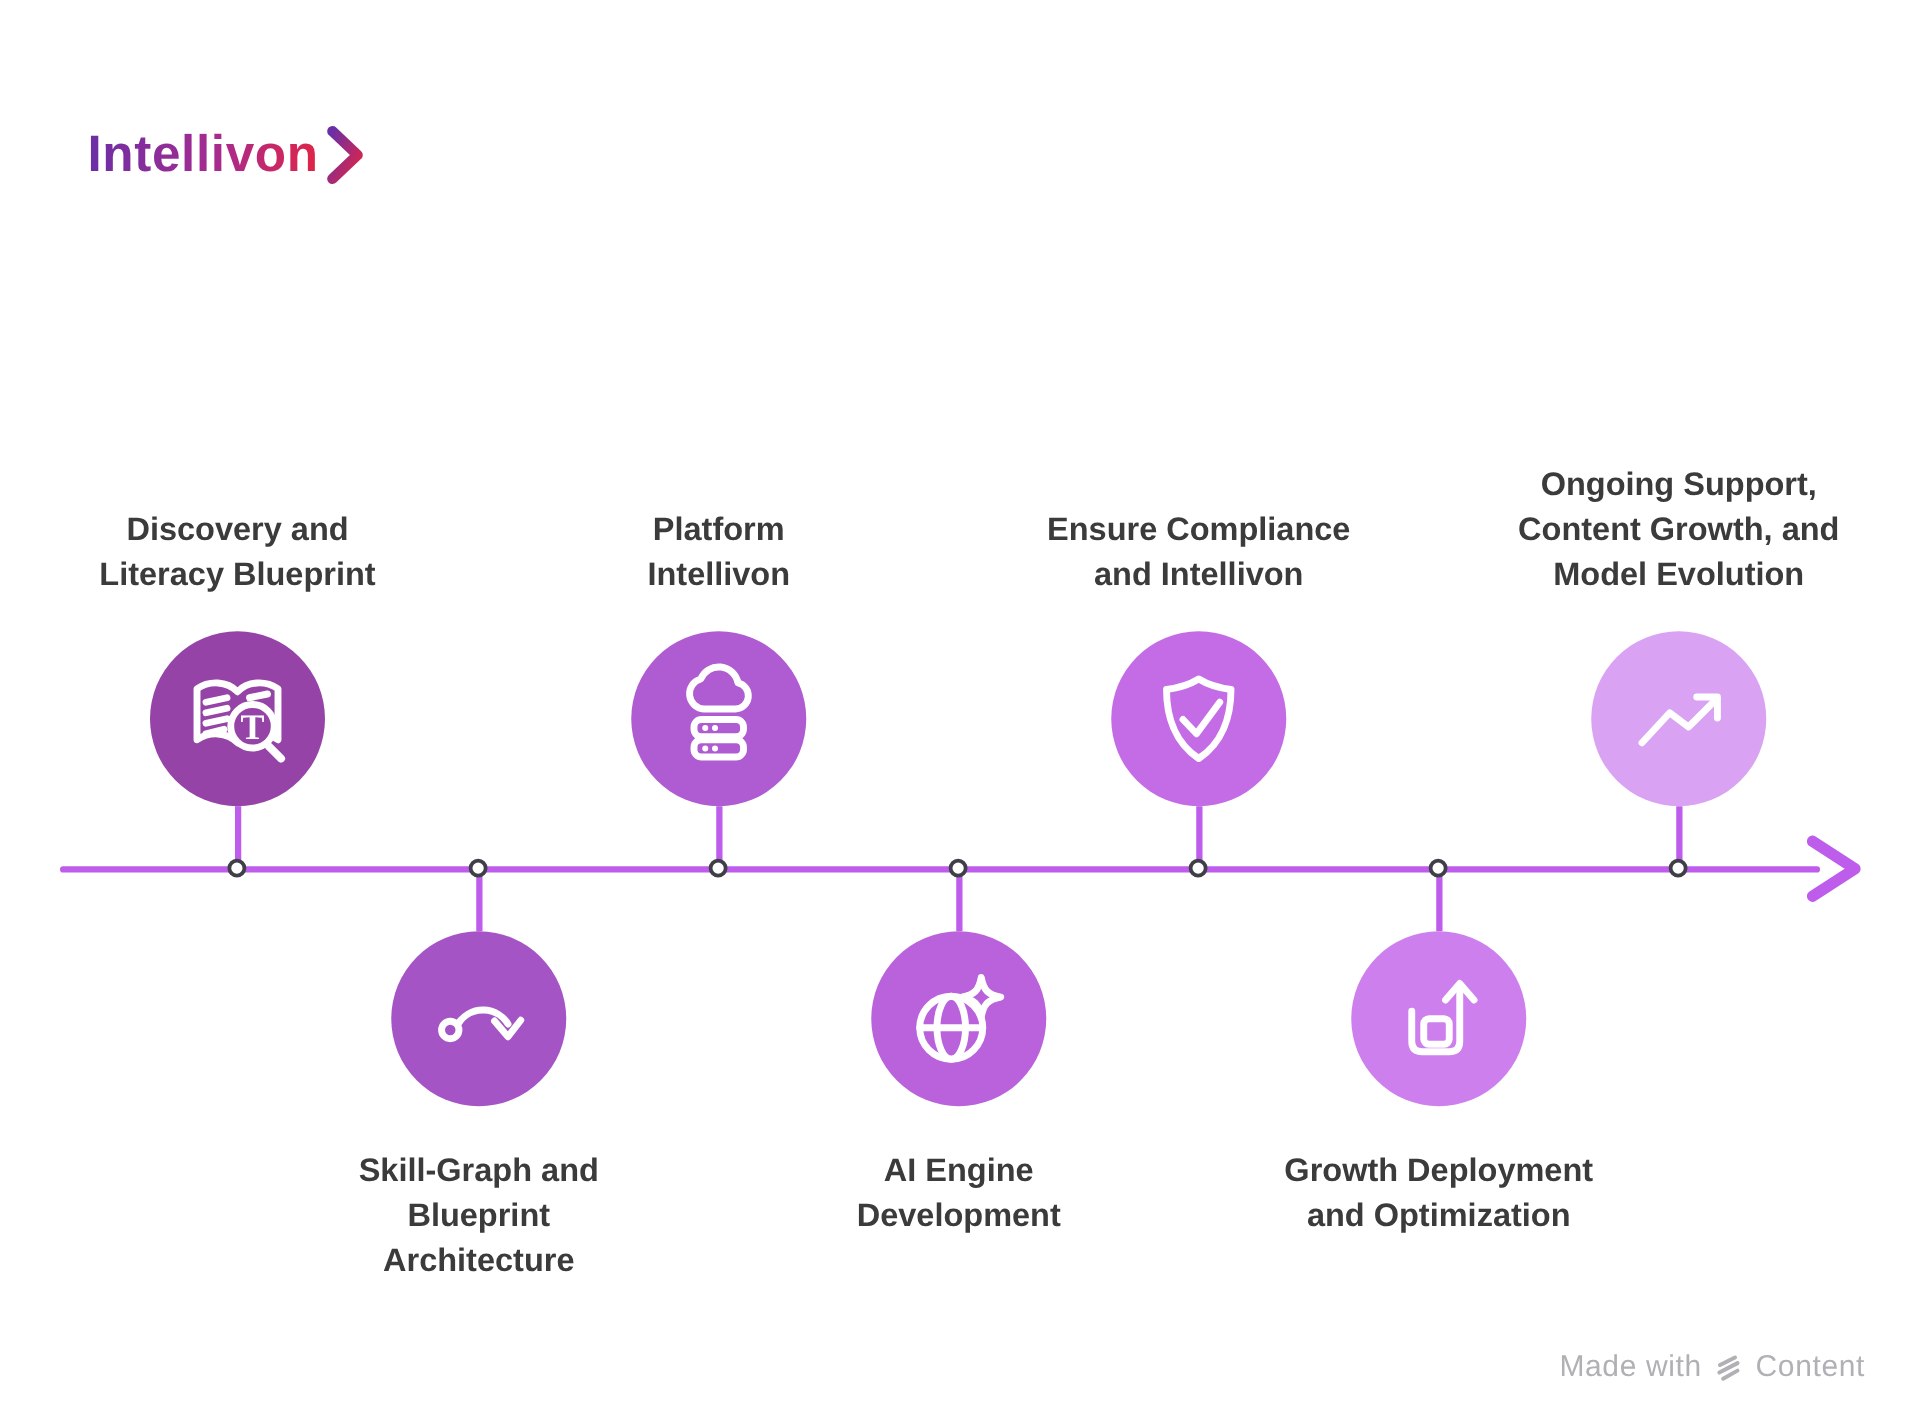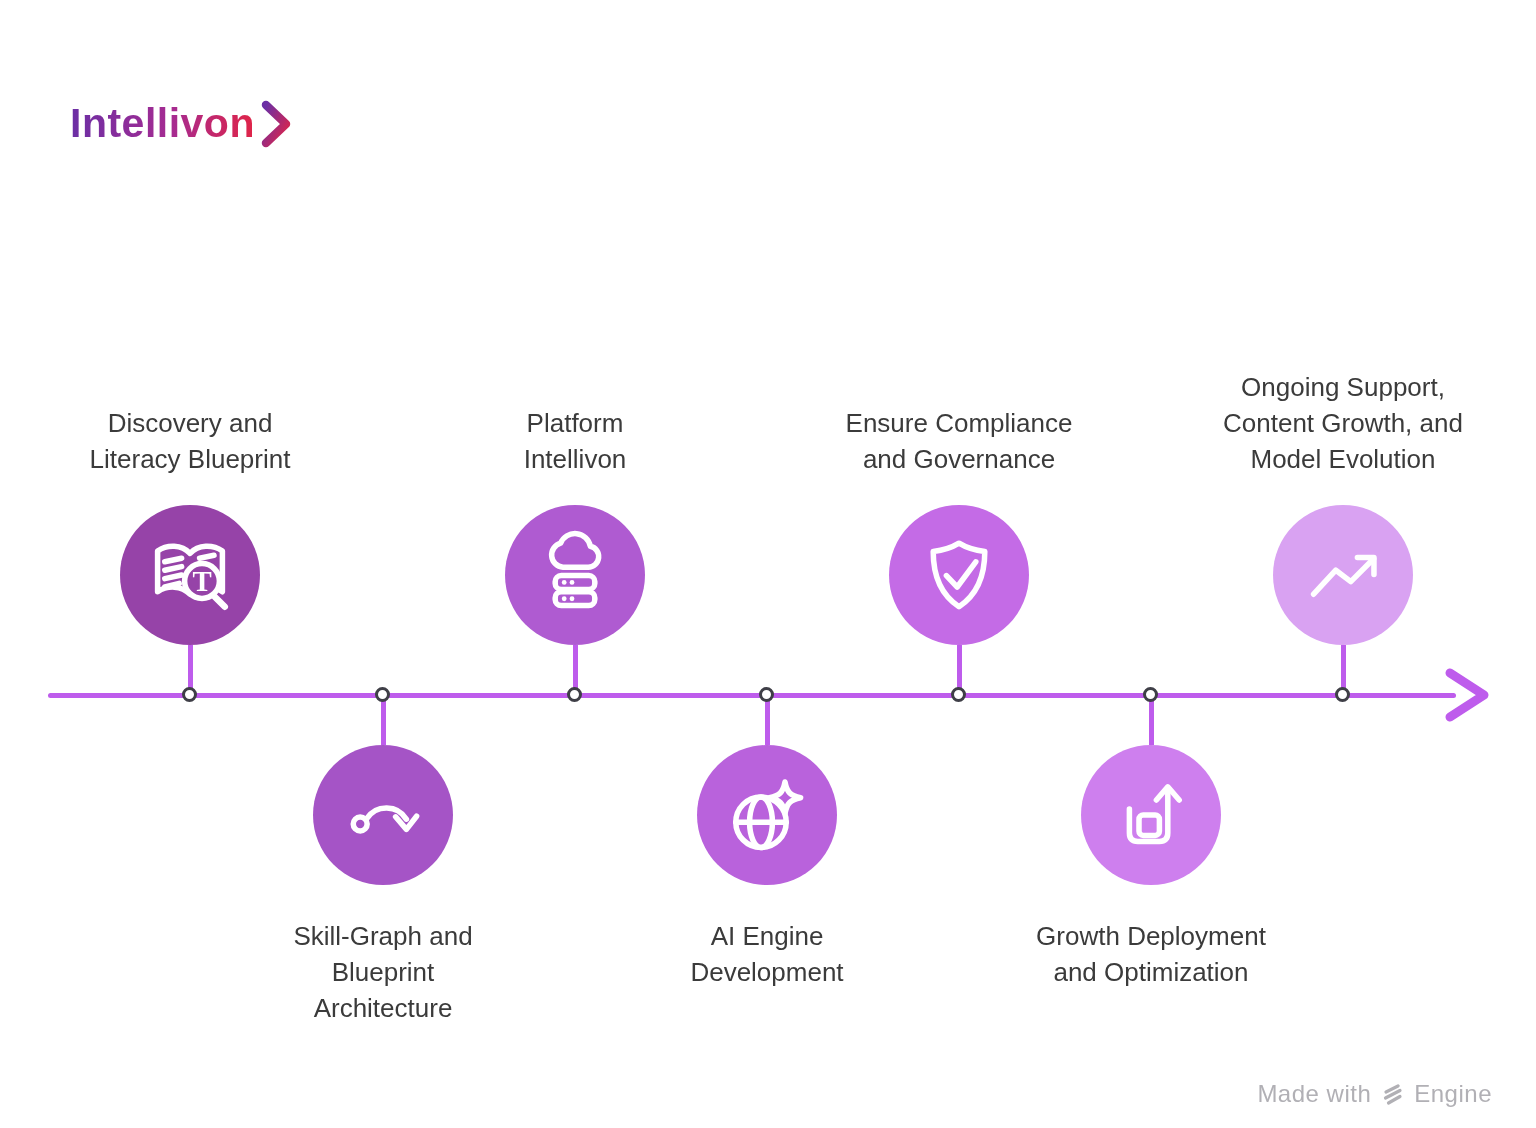--- a/index.html
+++ b/index.html
@@ -35,21 +35,21 @@
   }
   .node.above .circle{top:-190px;}
   .node.below .circle{top:50px;}
   .circle svg{display:block;}
   .circle svg .st{fill:none;stroke:#ffffff;stroke-width:4.6;stroke-linecap:round;stroke-linejoin:round;}
   .circle svg .knock{fill:var(--c);stroke:#ffffff;stroke-width:4.6;stroke-linejoin:round;}
   .circle svg .fdot{fill:#ffffff;stroke:none;}
   .circle svg text{fill:#ffffff;font-family:"Liberation Serif","DejaVu Serif",serif;font-weight:bold;}
   .label{
     position:absolute;left:-180px;width:360px;text-align:center;
-    font-size:26px;line-height:36px;font-weight:normal;color:var(--label);
+    font-size:26px;line-height:36px;font-weight:bold;color:var(--label);
     white-space:pre-line;
   }
   .node.above .label{bottom:218px;}
   .node.below .label{top:223px;}
   
   .made-with{
     position:absolute;right:44px;bottom:20px;display:flex;align-items:center;gap:9px;
     font-size:24px;color:var(--footer);letter-spacing:.5px;
   }
   .napkin-icon line{stroke:var(--footer);stroke-width:3.2;stroke-linecap:round;}
@@ -138,21 +138,21 @@
       <ellipse class="st" cx="35" cy="46" rx="9.5" ry="21"></ellipse>
       <line class="st" x1="14" y1="46" x2="56" y2="46"></line>
       <path class="knock" d="M55 12.5 C56.6 21 59.5 24 68 25.6 C59.5 27.2 56.6 30.2 55 38.7 C53.4 30.2 50.5 27.2 42 25.6 C50.5 24 53.4 21 55 12.5 Z"></path>
     </svg>
   </div>
   <div class="dot"></div>
 </div>
 
 <div class="node above" style="left:959px">
   <div class="label">Ensure Compliance
-and Governance</div>
+and Intellivon</div>
   <div class="stem"></div>
   <div class="circle" style="background: rgb(196, 107, 230); --c: #c46be6;">
     <svg width="96" height="96" viewBox="0 0 80 80">
       <path class="st" d="M40 13.5 C46.5 17.5 53.5 19.5 61.5 20.5 C61.5 38 56 56 40 66.5 C24 56 18.5 38 18.5 20.5 C26.5 19.5 33.5 17.5 40 13.5 Z"></path>
       <polyline class="st" points="29.5,40.5 38.5,50 54,29"></polyline>
     </svg>
   </div>
   <div class="dot"></div>
 </div>
 
@@ -184,14 +184,14 @@
   <div class="dot"></div>
 </div>
 
 <div class="made-with">
   <span>Made with</span>
   <svg class="napkin-icon" width="25" height="25" viewBox="0 0 25 25">
     <line x1="6" y1="10" x2="18" y2="4"></line>
     <line x1="5.5" y1="16" x2="20" y2="8.5"></line>
     <line x1="8.5" y1="21" x2="20" y2="14.5"></line>
   </svg>
-  <span>Engine</span>
+  <span>Content</span>
 </div>
 
 </body></html>

